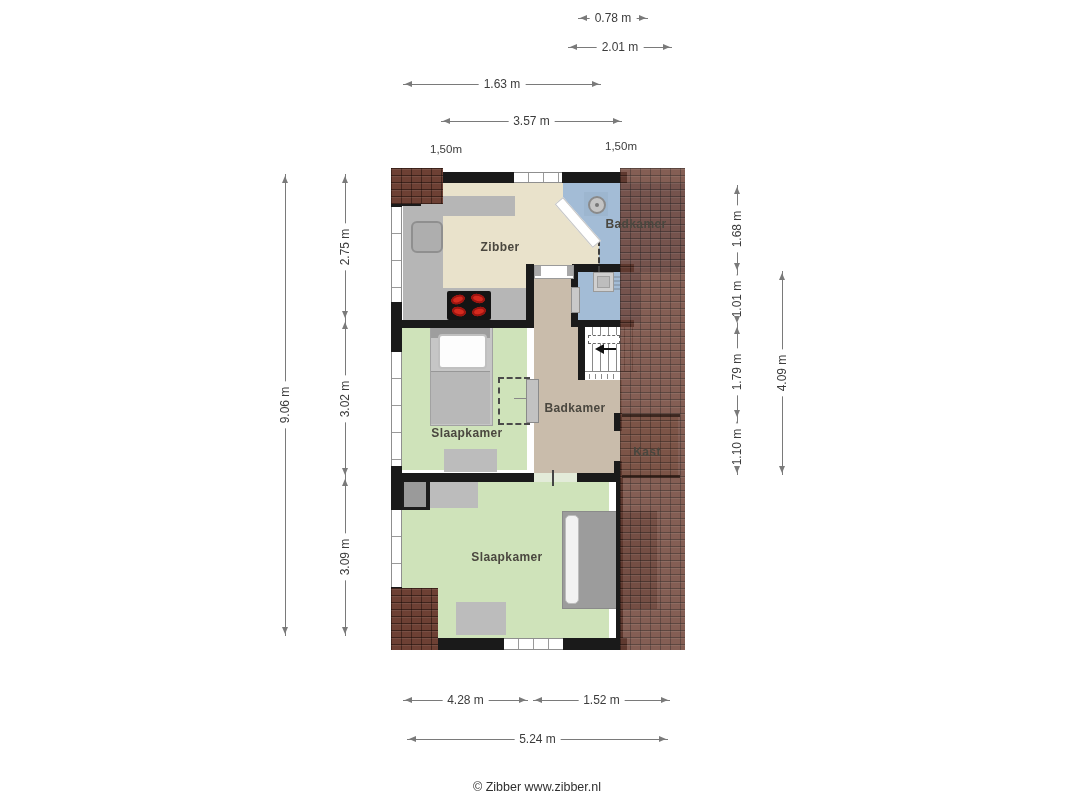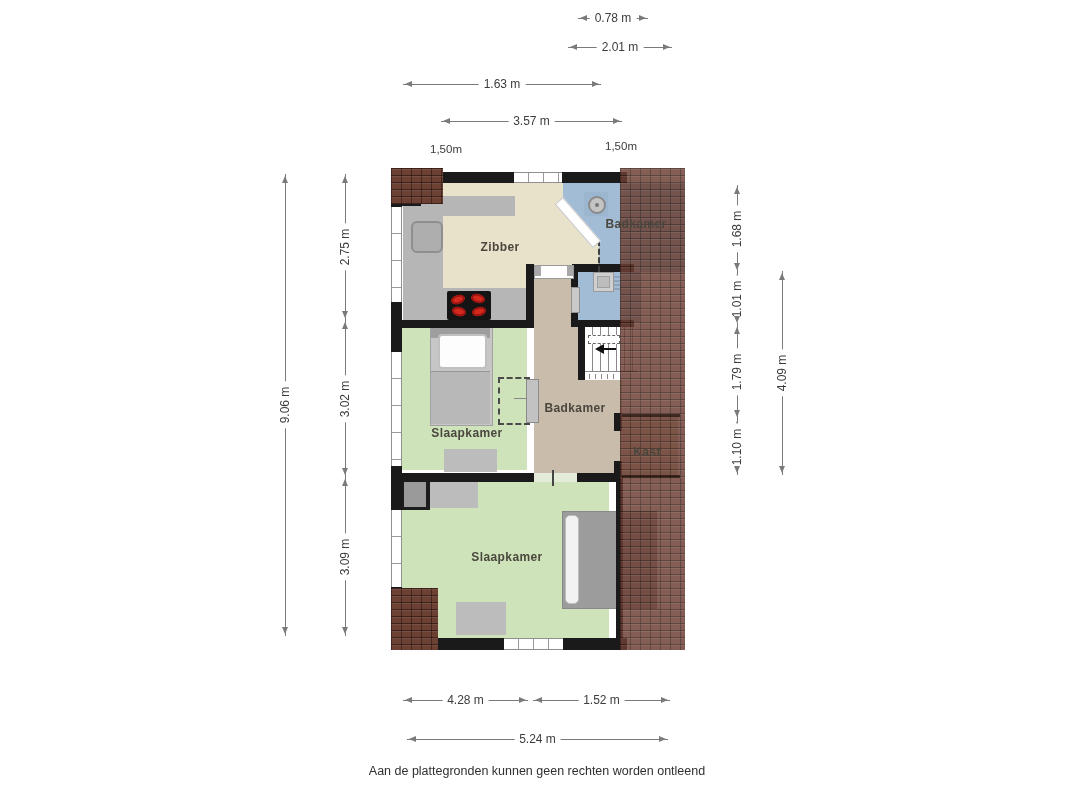--- a/index.html
+++ b/index.html
@@ -195,14 +195,14 @@
   <div class="dim-h" style="left:403px;top:700px;width:125px;">
     <span class="dim-label">4.28 m</span>
     </div>
   <div class="dim-h" style="left:533px;top:700px;width:137px;">
     <span class="dim-label">1.52 m</span>
     </div>
   <div class="dim-h" style="left:407px;top:739px;width:261px;">
     <span class="dim-label">5.24 m</span>
     </div>
 
-  <div class="footer-line" style="top:764px;">Aan de plattegronden kunnen geen rechten worden ontleend</div>
+  <div class="footer-line" style="top:780px;">© Zibber www.zibber.nl</div>
 </div>
 
 </body></html>

